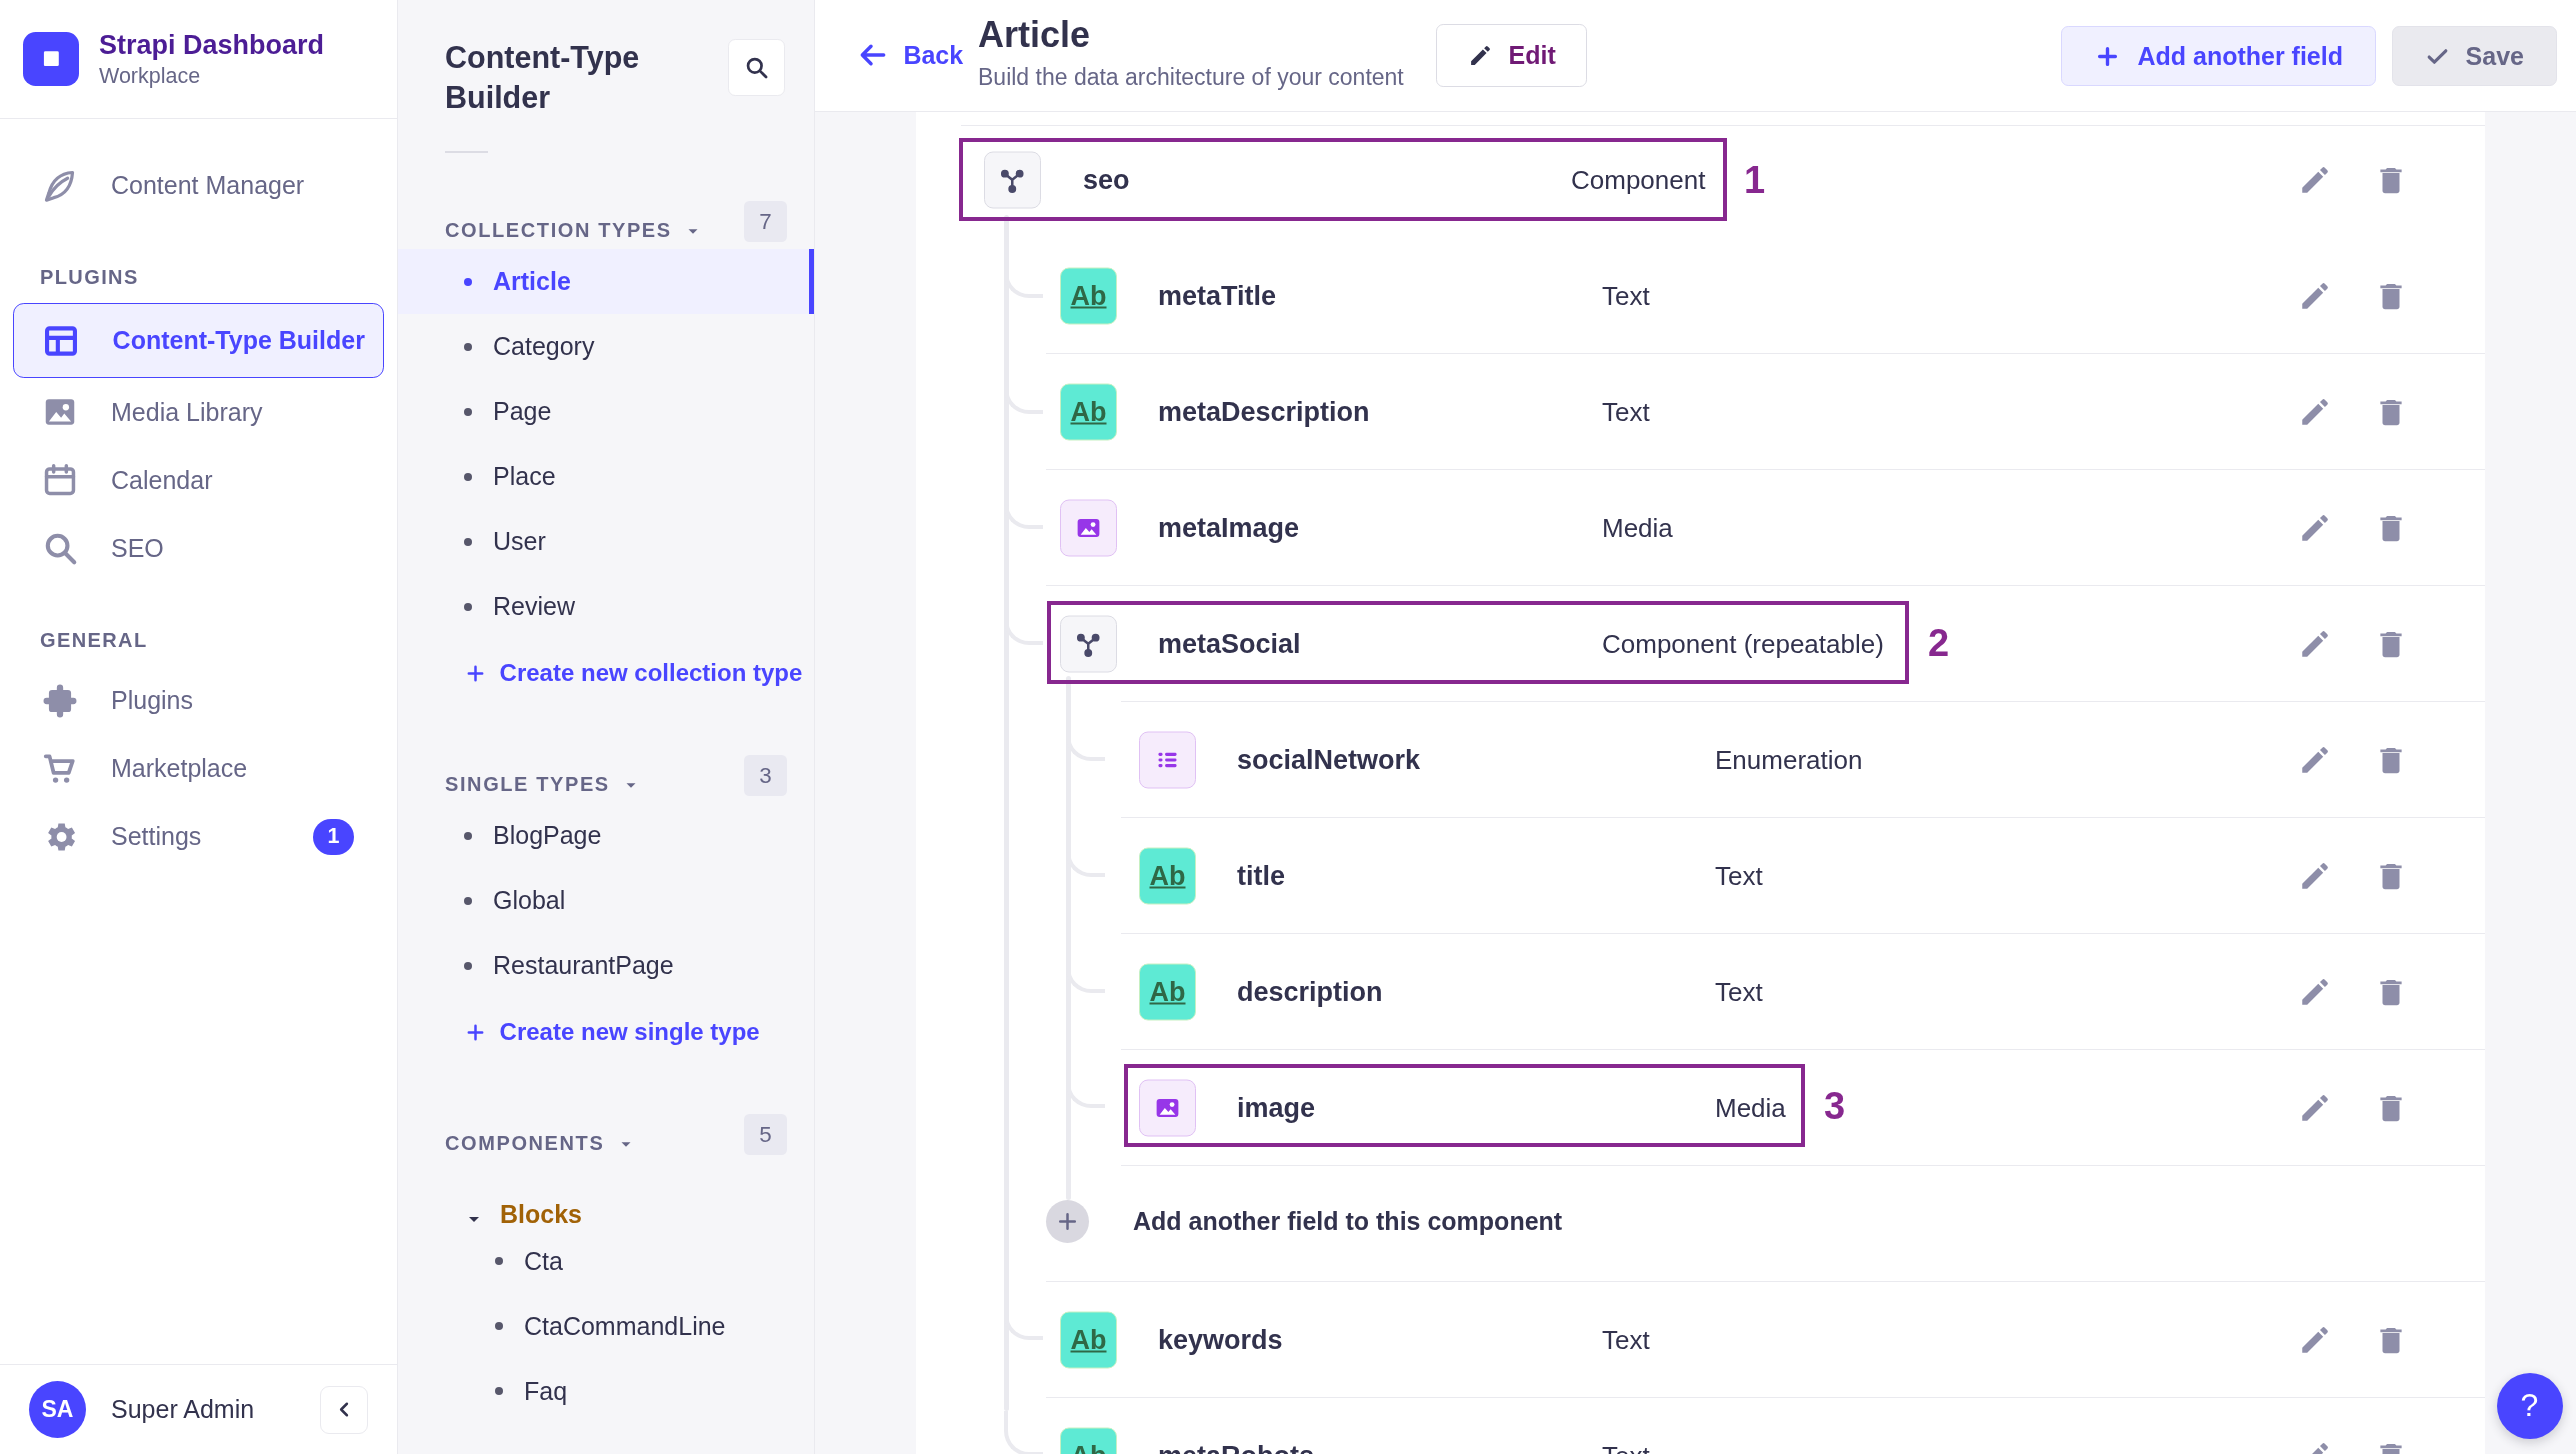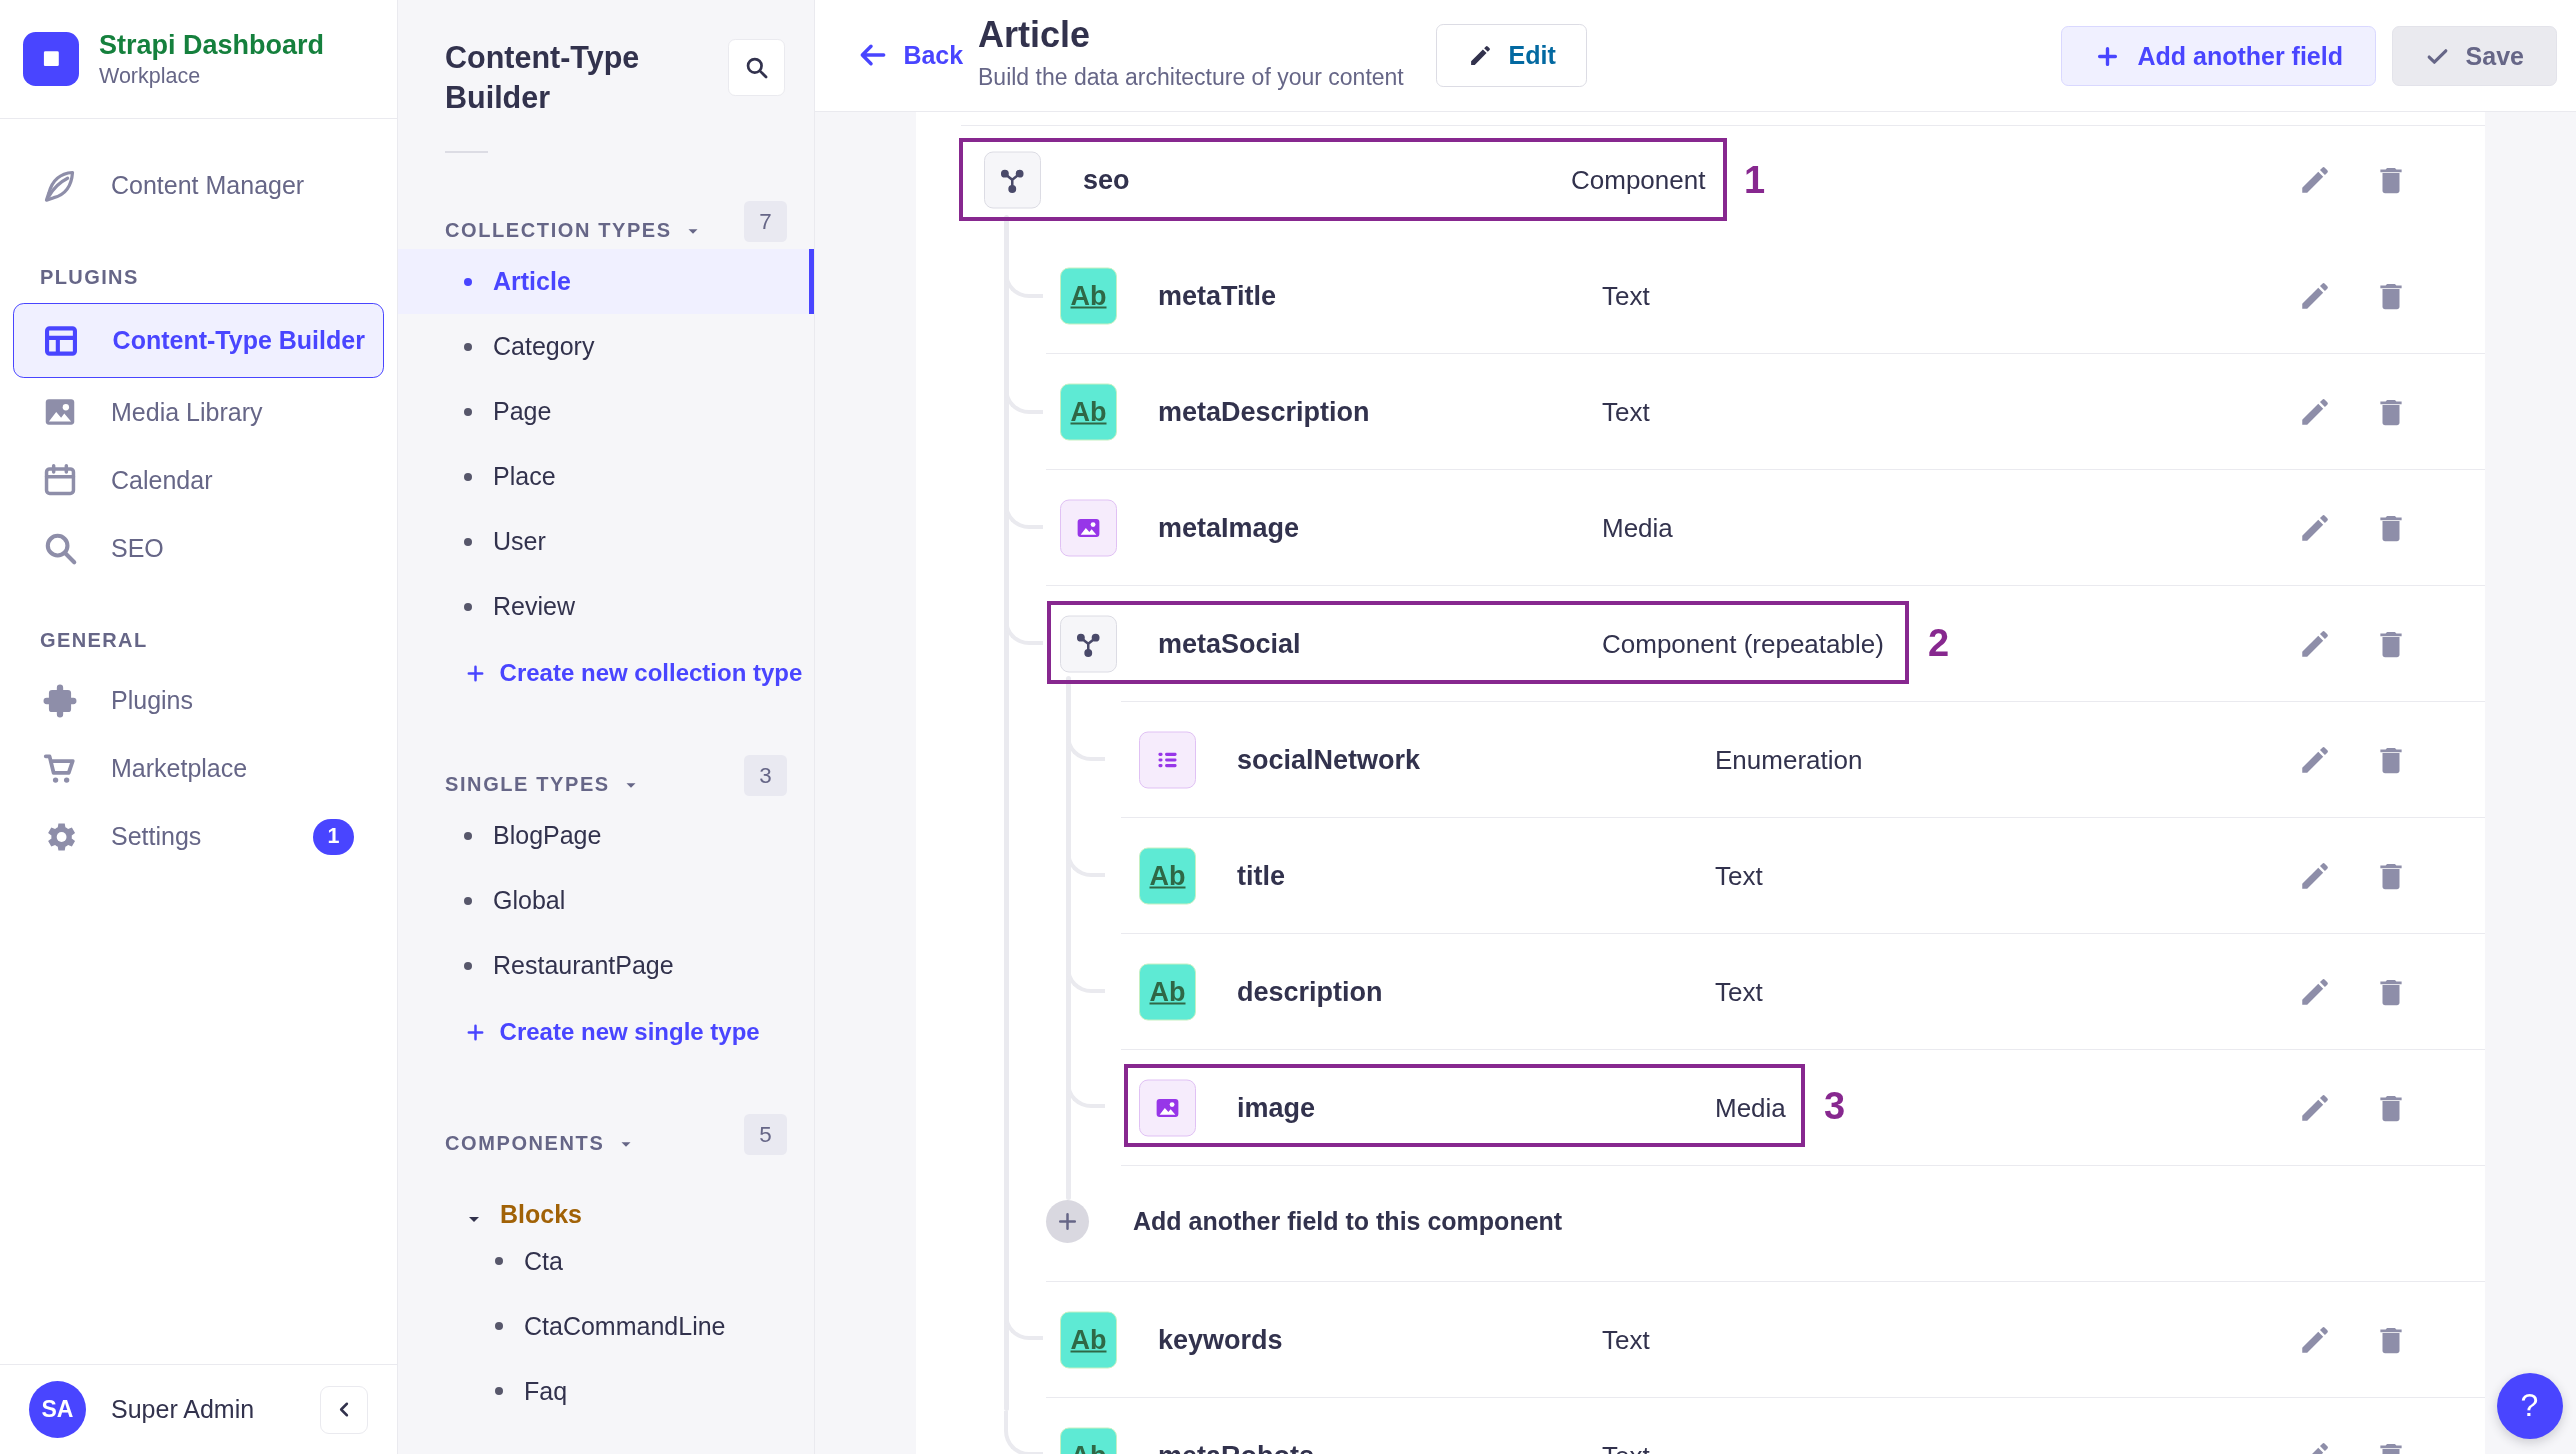--- a/index.html
+++ b/index.html
@@ -4,21 +4,21 @@
 <style>
   * { margin:0; padding:0; box-sizing:border-box; }
   html,body { width:2576px; height:1454px; overflow:hidden; background:#f6f6f9;
     font-family:"Liberation Sans", sans-serif; color:#32324d; }
   .app { display:flex; width:2576px; height:1454px; }
 
   
   .sb1 { width:398px; background:#fff; border-right:0.9px solid #eaeaef; display:flex; flex-direction:column; position:relative; }
   .sb1-head { height:119px; border-bottom:0.9px solid #eaeaef; display:flex; align-items:center; padding:0 23px; gap:20px; }
   .logo { width:56px; height:54px; border-radius:12.6px; background:#4945ff; display:flex; align-items:center; justify-content:center; flex:none; }
-  .app-title { font-size:27px; font-weight:700; color:#15803d; line-height:1.2; }
+  .app-title { font-size:27px; font-weight:700; color:#4c1d95; line-height:1.2; }
   .app-sub { font-size:21.5px; color:#666687; margin-top:2.7px; }
   .sb1-nav { flex:1; padding-top:32px; overflow:hidden; }
   .nav-item { height:68px; display:flex; align-items:center; padding-left:40px; gap:32px; color:#666687; font-size:25px; font-weight:500; position:relative; cursor:pointer; }
   .nav-item .nico { width:39px; height:39px; color:#8e8ea9; flex:none; display:flex; align-items:center; justify-content:center; }
   .nav-sec { padding-left:40px; font-size:20px; font-weight:700; letter-spacing:1.4px; color:#666687; margin:47px 0 14.4px; }
   .nav-item.active { margin:0 12.6px; padding-left:28px; height:75px; border:1.8px solid #4945ff; border-radius:10.8px; background:#f0f0ff; color:#4945ff; font-weight:600; }
   .nav-item.active .nico { color:#4945ff; }
   .nav-badge { margin-left:auto; margin-right:43px; min-width:41px; height:36px; border-radius:18px; background:#4945ff; color:#fff; font-size:21.5px; font-weight:700; display:flex; align-items:center; justify-content:center; padding:0 12.6px; }
   .sb1-foot { height:90px; border-top:0.9px solid #eaeaef; display:flex; align-items:center; padding:0 29px; gap:25px; }
   .avatar { width:57px; height:57px; border-radius:50%; background:#4945ff; color:#fff; font-size:23px; font-weight:700; display:flex; align-items:center; justify-content:center; flex:none; }
@@ -45,21 +45,21 @@
   .create-link { height:68px; display:flex; align-items:center; padding-left:66px; gap:12.6px; color:#4945ff; font-size:24px; font-weight:700; cursor:pointer; }
   .group-row { height:66px; display:flex; align-items:flex-end; padding-left:66px; gap:16px; font-size:25px; font-weight:600; color:#a16207; cursor:pointer; }
 
   
   .main { flex:1; position:relative; background:#f6f6f9; }
   .mhead { height:112px; background:#fff; border-bottom:0.9px solid #eaeaef; position:relative; }
   .back { position:absolute; left:42px; top:39px; display:flex; align-items:center; gap:14.4px; color:#4945ff; font-size:25px; font-weight:600; cursor:pointer; }
   .mtitle { position:absolute; left:163px; top:14.4px; }
   .mtitle h1 { font-size:36px; font-weight:700; color:#32324d; }
   .msub { font-size:23px; color:#666687; margin-top:7.2px; }
-  .edit-btn { position:absolute; left:621px; top:24px; height:63px; padding:0 30.5px; background:#fff; border:0.9px solid #dcdce4; border-radius:7.2px; display:flex; align-items:center; gap:16px; font-size:25px; font-weight:600; color:#0369a1; cursor:pointer; }
+  .edit-btn { position:absolute; left:621px; top:24px; height:63px; padding:0 30.5px; background:#fff; border:0.9px solid #dcdce4; border-radius:7.2px; display:flex; align-items:center; gap:16px; font-size:25px; font-weight:600; color:#701a75; cursor:pointer; }
   .addf-btn { position:absolute; right:200px; top:26px; height:60px; padding:0 32px; background:#f0f0ff; border:0.9px solid #d9d8ff; border-radius:7.2px; display:flex; align-items:center; gap:16px; font-size:25px; font-weight:700; color:#4945ff; cursor:pointer; }
   .save-btn { position:absolute; right:19px; top:26px; height:60px; padding:0 32px; background:#eaeaef; border:0.9px solid #e3e3ea; border-radius:7.2px; display:flex; align-items:center; gap:16px; font-size:25px; font-weight:700; color:#666687; cursor:pointer; }
 
   .content { position:absolute; top:112px; left:0; right:0; bottom:0; }
   .card { position:absolute; left:101px; top:0; width:1569px; bottom:0; background:#fff; overflow:hidden; }
   .top-remnant { position:absolute; top:12.6px; left:45px; right:0; height:0.9px; background:#eaeaef; }
 
   
   .vline { position:absolute; width:4.5px; background:#eaeaef; border-radius:2.7px; }
   .elbow { position:absolute; width:39px; height:45px; border-left:4.5px solid #eaeaef; border-bottom:4.5px solid #eaeaef; border-bottom-left-radius:25px; }

